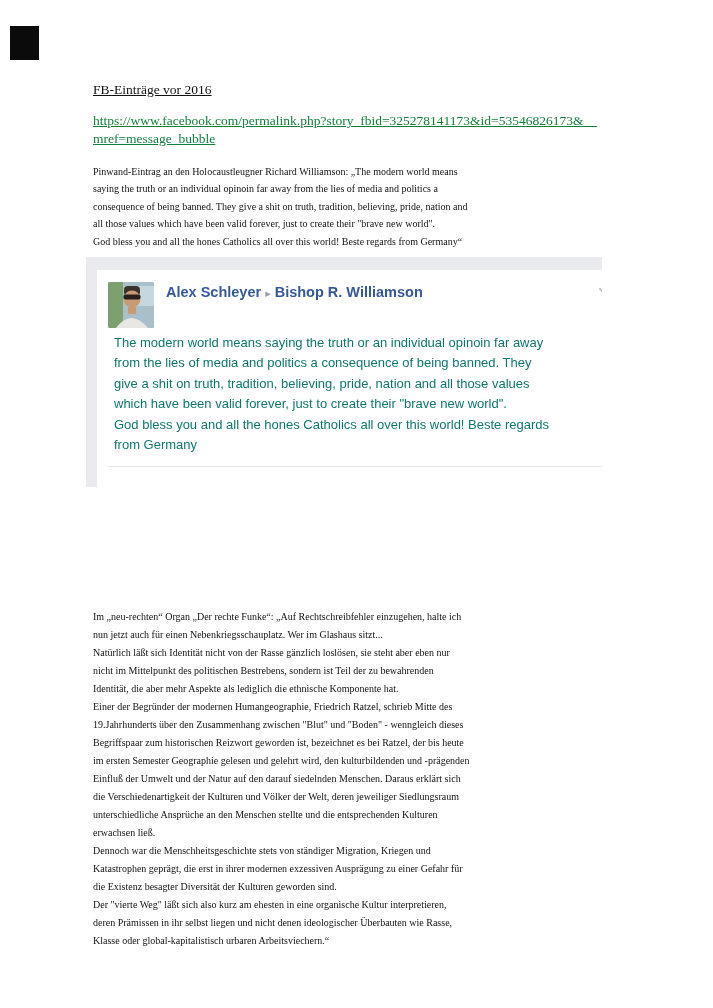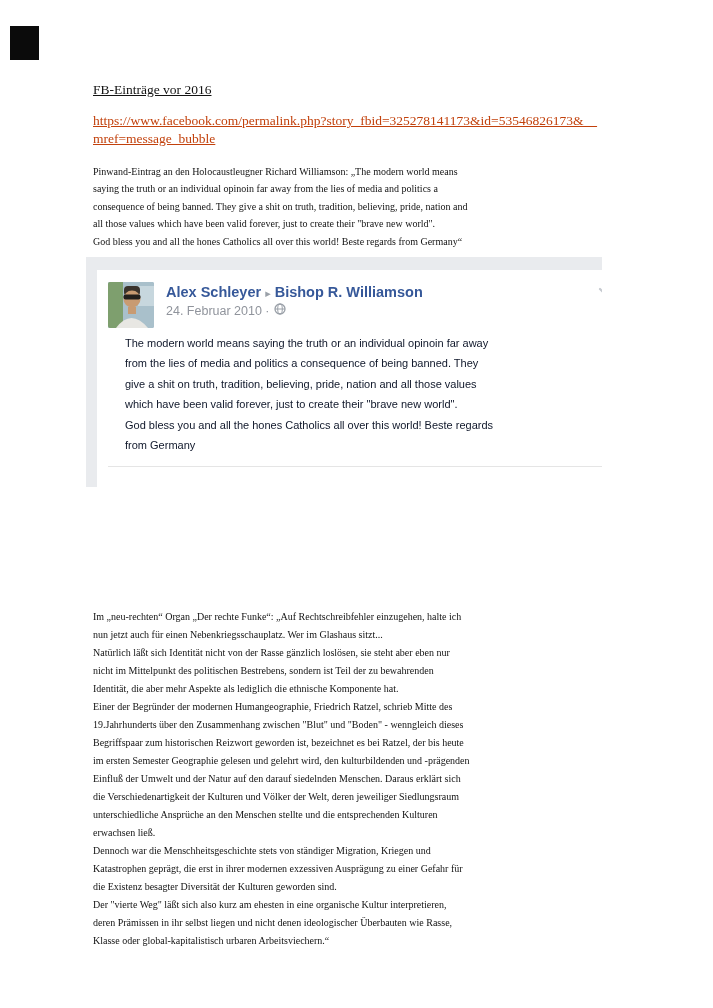--- a/index.html
+++ b/index.html
@@ -16,21 +16,21 @@
     background:#0b0b0b;
   }
   .doc-heading{
     position:absolute;left:93px;top:82px;
     font-size:13.5px;text-decoration:underline;
     white-space:pre;
   }
   .doc-link{
     position:absolute;left:93px;
     font-size:13.5px;line-height:18px;
-    color:#c2410c;text-decoration:underline;cursor:pointer;
+    color:#15803d;text-decoration:underline;cursor:pointer;
     white-space:pre;
   }
   #link1{top:112px;}
   #link2{top:538px;line-height:17.5px;}
   .doc-para{
     position:absolute;left:93px;
     font-size:10px;line-height:17.4px;
     white-space:pre;
   }
   #para1{top:163px;}
@@ -54,22 +54,22 @@
     font-size:14.5px;font-weight:bold;color:#365899;line-height:19px;text-align:right;
   }
   .fb-name{cursor:pointer;}
   .fb-arrow{color:#9aa0a8;font-size:11px;font-weight:normal;padding:0 4px;}
   .fb-date{
     font-size:12.5px;color:#90949c;line-height:17px;
     display:flex;align-items:center;gap:4px;
   }
   .fb-chevron{position:absolute;right:37px;top:14px;width:16px;height:12px;cursor:pointer;}
   .fb-body{
-    position:absolute;left:28px;top:63px;
-    font-size:11px;line-height:20.4px;color:#0f172a;
+    position:absolute;left:17px;top:63px;
+    font-size:13px;line-height:20.4px;color:#0f766e;
     white-space:pre;
   }
   .fb-divider{
     position:absolute;left:11px;top:196px;width:529px;height:1px;background:#e5e5e5;
   }
 </style>
 </head>
 <body>
 
 <div class="page">
@@ -102,30 +102,20 @@
           <circle cx="24" cy="17" r="8.5" fill="#c89b72"></circle>
           <rect x="15.5" y="12.5" width="17" height="5" rx="2" fill="#23201d"></rect>
           <rect x="20" y="25" width="8" height="7" fill="#c89b72"></rect>
         </svg>
       </div>
 
       <div class="fb-head">
         <div class="fb-names">
           <span class="fb-name">Alex Schleyer</span><span class="fb-arrow">▸</span><span class="fb-name">Bishop R. Williamson</span>
         </div>
-        <div class="fb-date">
-          <span>24. Februar 2010 ·</span>
-          <span>
-            <svg width="12" height="12" viewBox="0 0 12 12">
-              <circle cx="6" cy="6" r="5" fill="none" stroke="#9aa0a8" stroke-width="1.3"></circle>
-              <ellipse cx="6" cy="6" rx="2.3" ry="5" fill="none" stroke="#9aa0a8" stroke-width="1"></ellipse>
-              <line x1="1" y1="6" x2="11" y2="6" stroke="#9aa0a8" stroke-width="1"></line>
-            </svg>
-          </span>
-        </div>
       </div>
 
       <div class="fb-chevron">
         <svg width="16" height="12" viewBox="0 0 16 12">
           <polyline points="2,3 8,9 14,3" fill="none" stroke="#c6cad0" stroke-width="2.2" stroke-linecap="round" stroke-linejoin="round"></polyline>
         </svg>
       </div>
 
       <div class="fb-body">The modern world means saying the truth or an individual opinoin far away
 from the lies of media and politics a consequence of being banned. They

